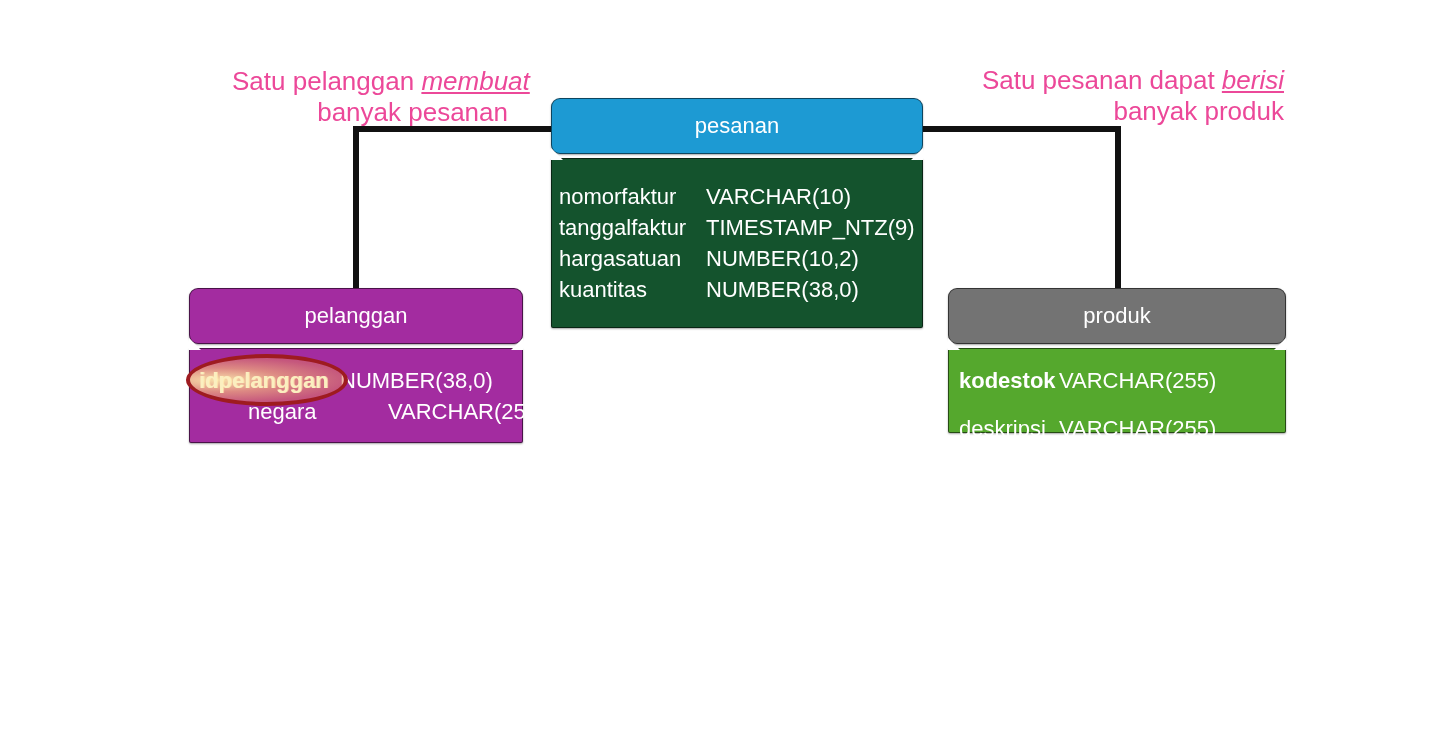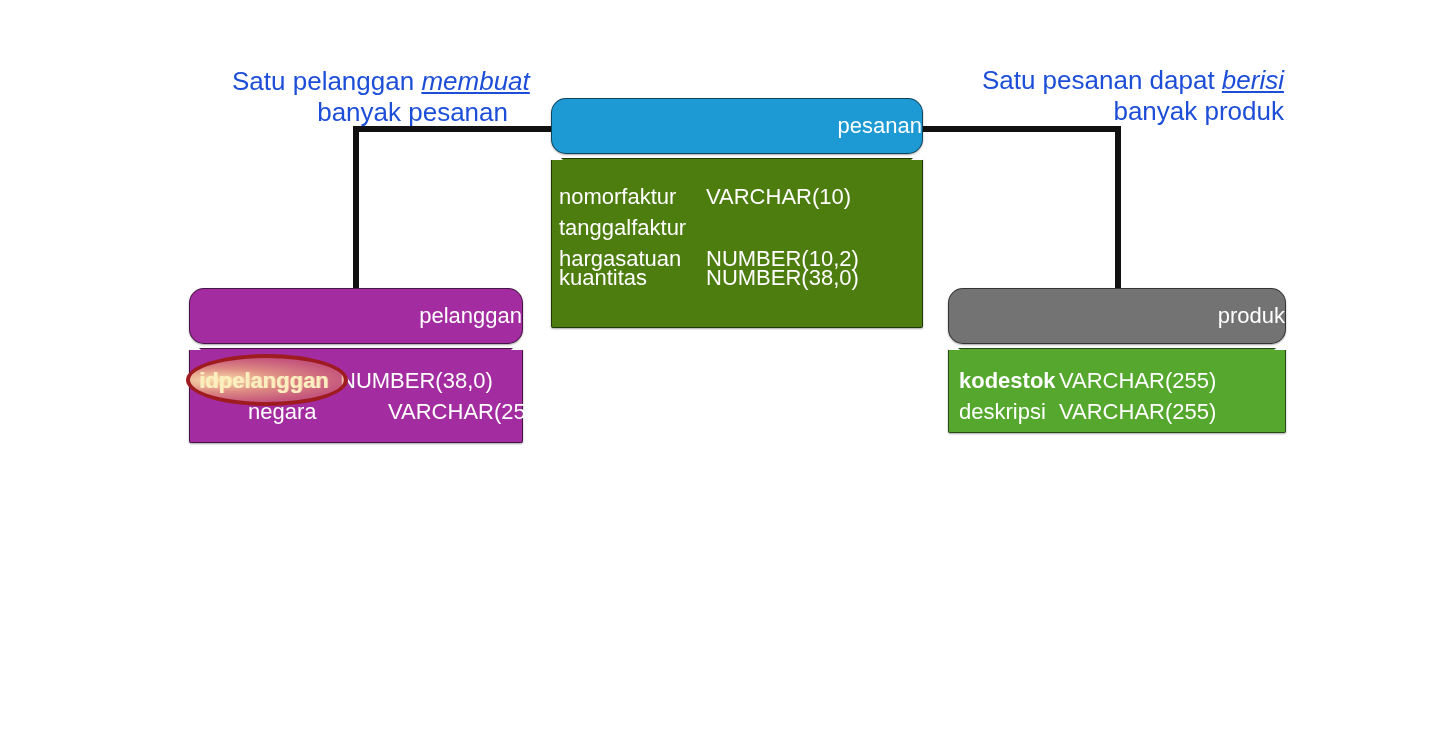--- a/index.html
+++ b/index.html
@@ -26,21 +26,21 @@
 
   
   .connector {
     position: absolute;
     background: #111111;
   }
 
   
   .caption {
     position: absolute;
-    color: #1d4ed8;
+    color: #ec4899;
     font-size: 26px;
     line-height: 31px;
     white-space: nowrap;
   }
   .caption .em {
     font-style: italic;
     text-decoration: underline;
   }
   .caption-left  { left: 232px; top: 66px;  text-align: right;  width: 276px; }
   .caption-right { left: 954px; top: 65px;  text-align: right;   width: 330px; }
@@ -49,25 +49,25 @@
   .entity {
     position: absolute;
   }
   .entity-header {
     position: absolute;
     left: 0;
     top: 0;
     width: 100%;
     box-sizing: border-box;
     height: 56px;
-    border-radius: 15px;
+    border-radius: 9px;
     border: 1px solid rgba(0,0,0,0.55);
     display: flex;
     align-items: center;
-    justify-content: flex-end;
+    justify-content: center;
     color: #ffffff;
     font-size: 22px;
     box-shadow: 0 1px 2px rgba(0,0,0,0.35);
   }
   .entity-body {
     position: absolute;
     left: 0;
     width: 100%;
     box-sizing: border-box;
     border: 1px solid rgba(0,0,0,0.55);
@@ -103,21 +103,21 @@
 
   
   #entity-pelanggan { left: 189px; top: 288px; width: 334px; }
   #entity-pelanggan .entity-header { background: #A32CA0; }
   #entity-pelanggan .entity-body   { top: 60px; height: 95px; background: #A32CA0; }
   #entity-pelanggan .attr-row .attr-name { left: 10px; }
   #entity-pelanggan .attr-row .attr-type { left: 150px; }
 
   #entity-pesanan { left: 551px; top: 98px; width: 372px; }
   #entity-pesanan .entity-header { background: #1D9AD3; }
-  #entity-pesanan .entity-body   { top: 60px; height: 170px; background: #4d7c0f; }
+  #entity-pesanan .entity-body   { top: 60px; height: 170px; background: #14532d; }
   #entity-pesanan .attr-row .attr-name { left: 7px; }
   #entity-pesanan .attr-row .attr-type { left: 154px; }
 
   #entity-produk { left: 948px; top: 288px; width: 338px; }
   #entity-produk .entity-header { background: #737373; }
   #entity-produk .entity-body   { top: 60px; height: 85px; background: #55A82D; }
   #entity-produk .attr-row .attr-name { left: 10px; }
   #entity-produk .attr-row .attr-type { left: 110px; }
 
   
@@ -187,26 +187,27 @@
       <span>pesanan</span>
     </div>
     <div class="entity-body">
       <div class="attr-list">
           <div class="attr-row" style="top: 22px;">
             <span class="attr-name">nomorfaktur</span>
             <span class="attr-type">VARCHAR(10)</span>
           </div>
           <div class="attr-row" style="top: 53px;">
             <span class="attr-name">tanggalfaktur</span>
+            <span class="attr-type">TIMESTAMP_NTZ(9)</span>
           </div>
           <div class="attr-row" style="top: 84px; text-align: right;">
             <span class="attr-name">hargasatuan</span>
             <span class="attr-type">NUMBER(10,2)</span>
           </div>
-          <div class="attr-row" style="top: 103px; padding-left: 16px;">
+          <div class="attr-row" style="top: 115px; padding-left: 16px;">
             <span class="attr-name">kuantitas</span>
             <span class="attr-type">NUMBER(38,0)</span>
           </div>
         </div>
     </div>
     <div class="notch notch-left"></div>
     <div class="notch notch-right"></div>
   </div>
 
   <div class="entity" id="entity-pelanggan">
@@ -232,21 +233,21 @@
   <div class="entity" id="entity-produk">
     <div class="entity-header">
       <span>produk</span>
     </div>
     <div class="entity-body">
       <div class="attr-list">
           <div class="attr-row" style="top: 16px;">
             <span class="attr-name pk">kodestok</span>
             <span class="attr-type">VARCHAR(255)</span>
           </div>
-          <div class="attr-row" style="top: 47px;">
+          <div class="attr-row" style="top: 64px;">
             <span class="attr-name">deskripsi</span>
             <span class="attr-type">VARCHAR(255)</span>
           </div>
         </div>
     </div>
     <div class="notch notch-left"></div>
     <div class="notch notch-right"></div>
   </div>
 
   <div class="highlight-ellipse"></div>

